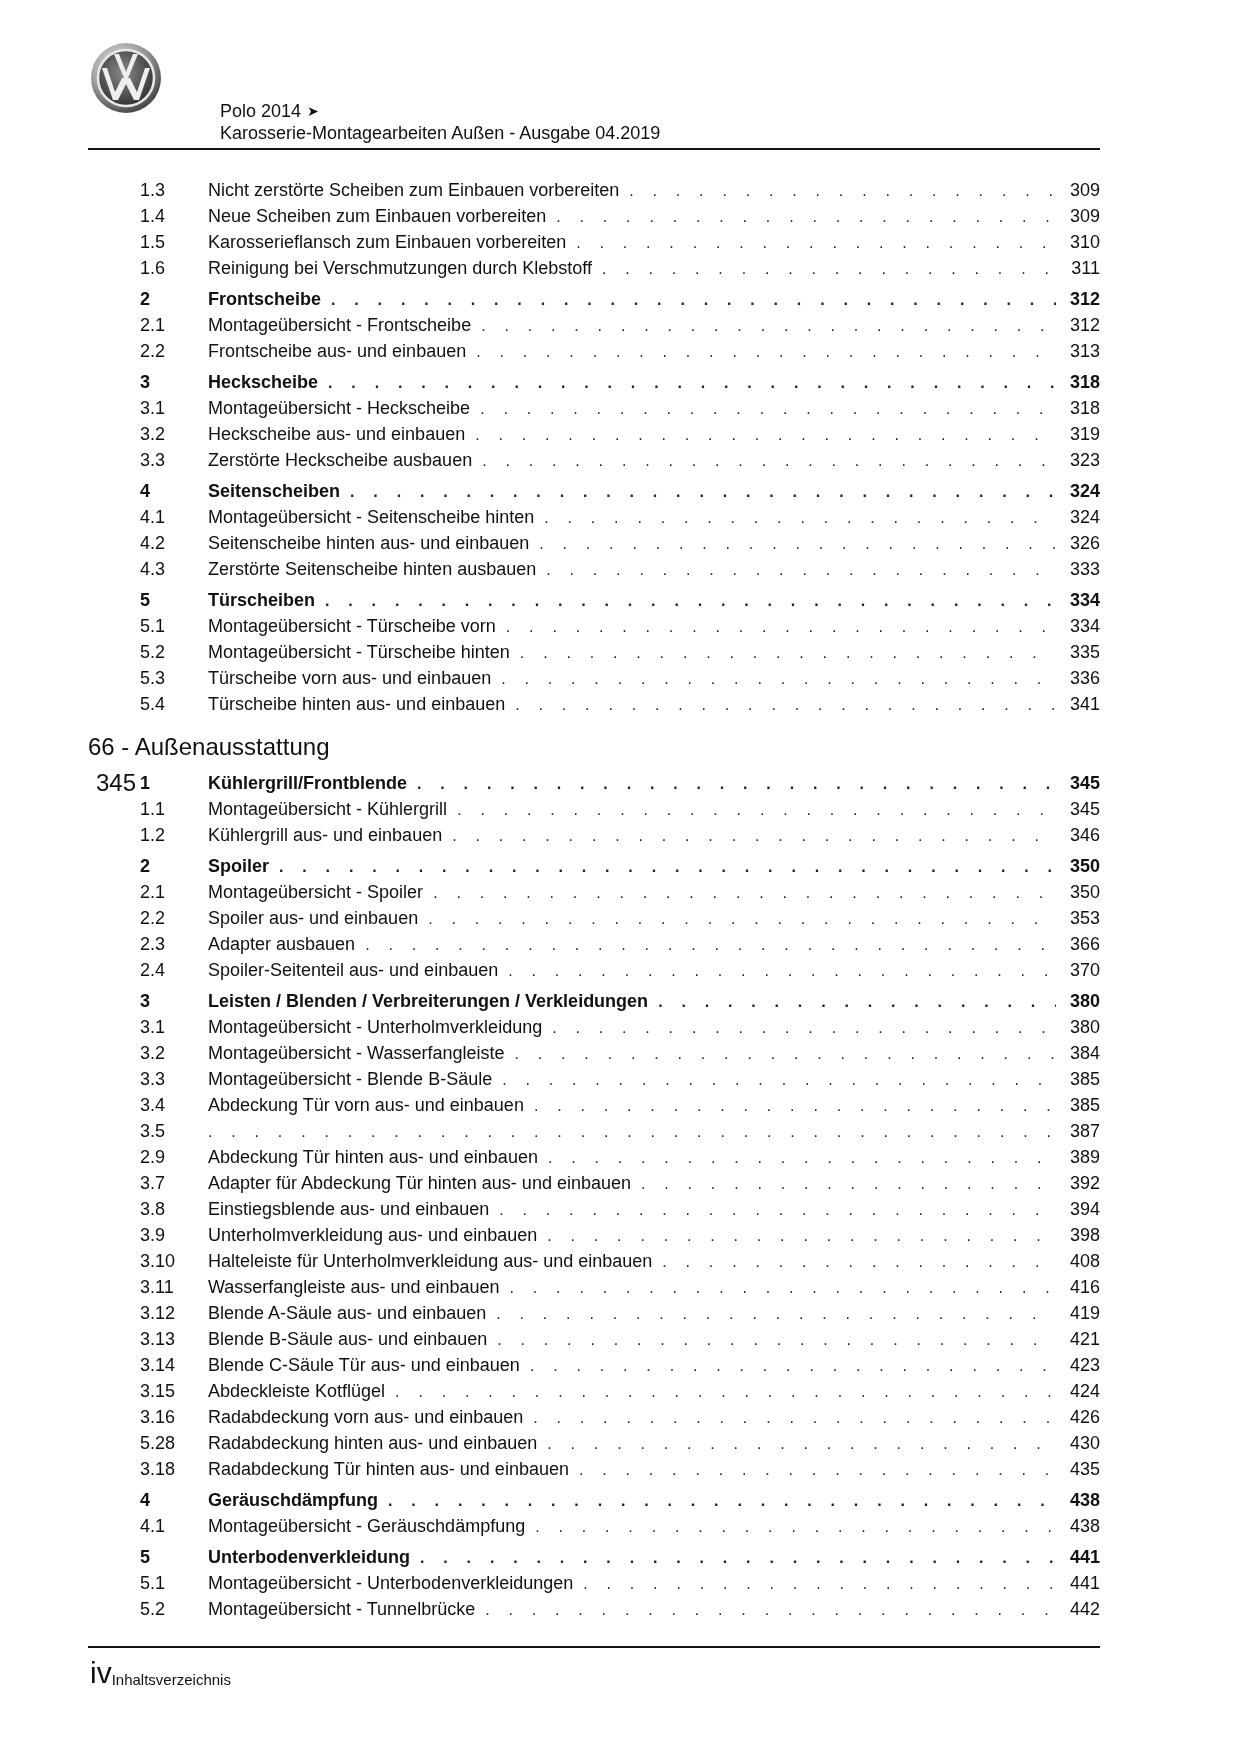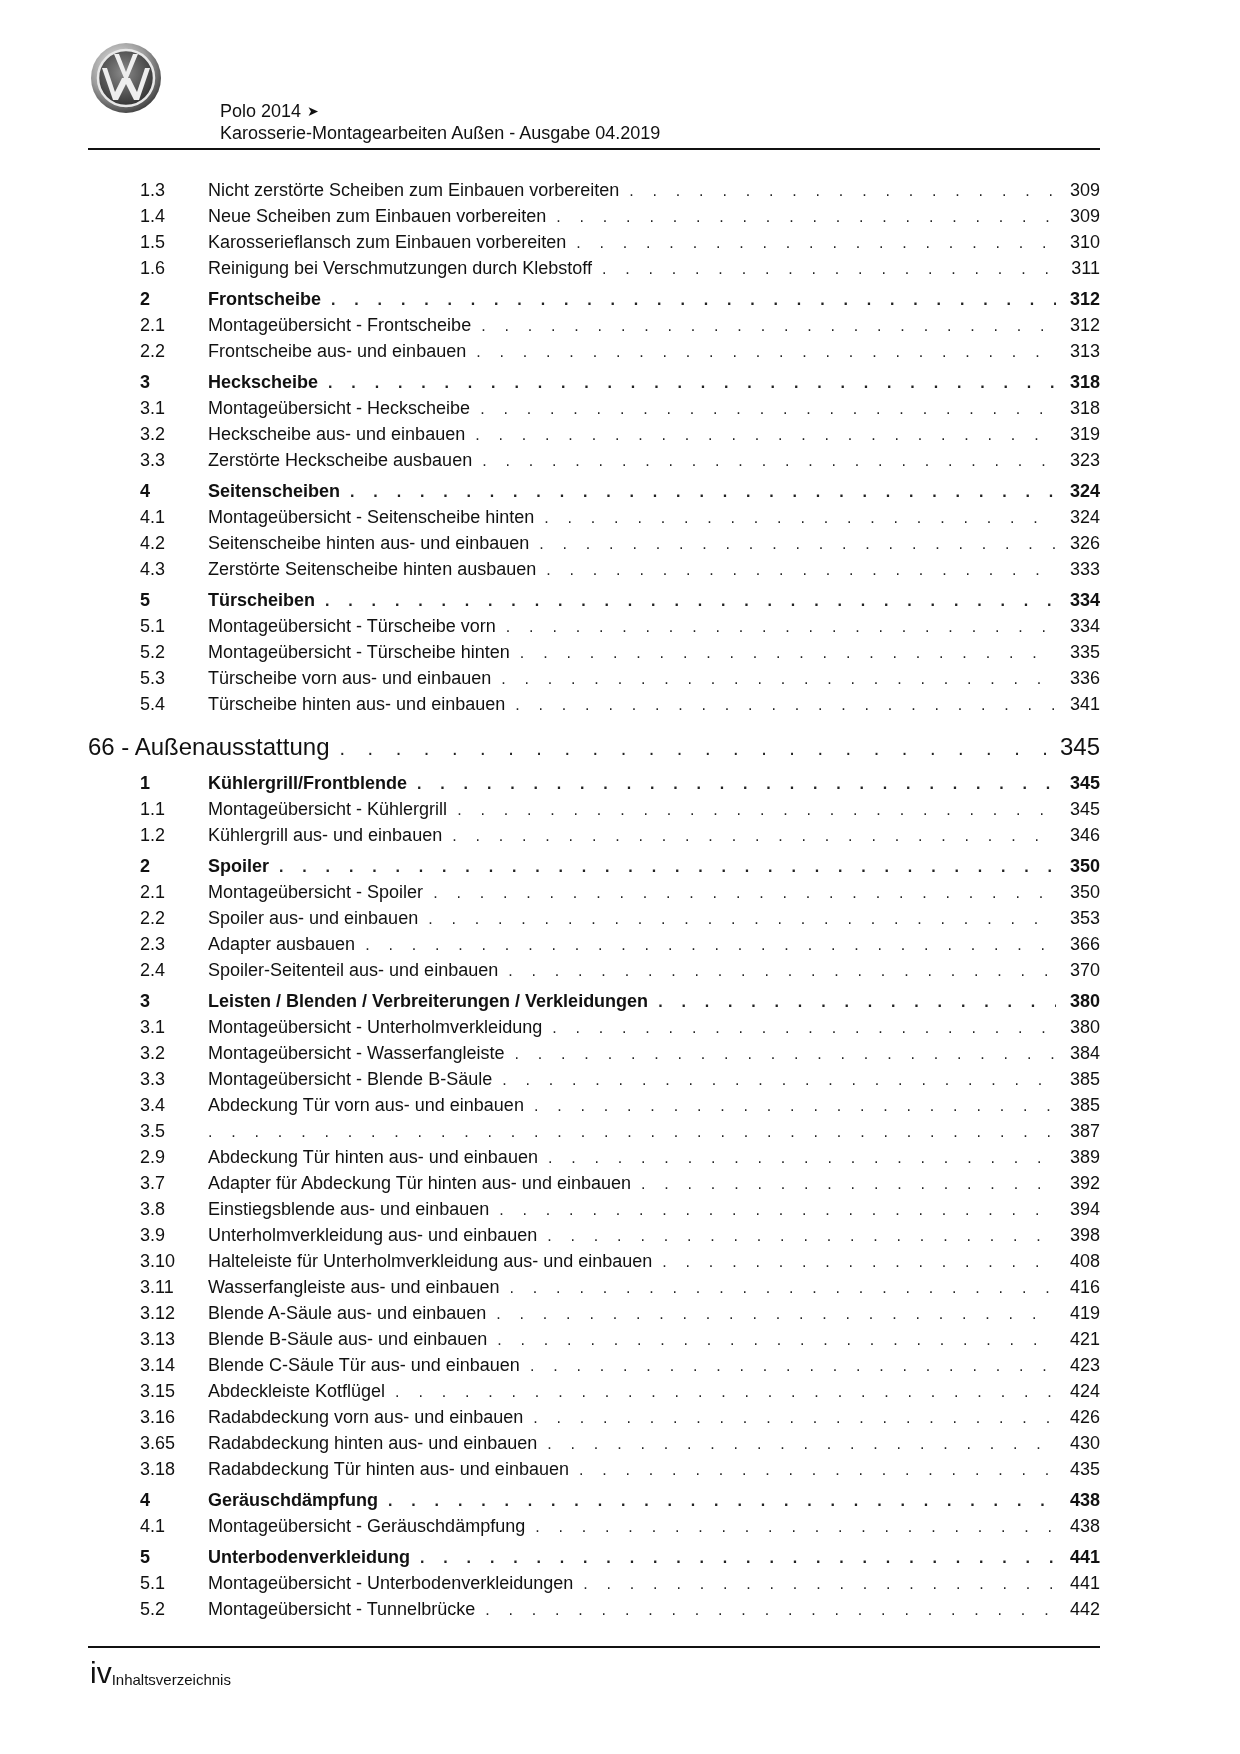--- a/index.html
+++ b/index.html
@@ -14,21 +14,21 @@
   .header-title { font-size: 18px; line-height: 22px; }
   .header-rule { position: absolute; left: 0; top: 106px; width: 1012px; height: 2px; background: #111; }
 
   .toc { position: absolute; left: 88px; top: 177px; width: 1012px; }
   .row { position: relative; display: flex; align-items: baseline; height: 26px; font-size: 18px; line-height: 26px; }
   .row .num { width: 120px; padding-left: 52px; flex: none; }
   .row .title { flex: none; white-space: nowrap; padding-right: 10px; }
   .row .leader { flex: 1 1 auto; overflow: hidden; white-space: nowrap; letter-spacing: 7.2px; color: #222; font-size: 16px; }
   .row .page { flex: none; width: 44px; text-align: right; }
   .row.bold { font-weight: bold; margin-top: 5px; }
-  .row.chapter { height: 36px; line-height: 36px; font-size: 24px; margin-top: 12px; margin-bottom: 2px; }
+  .row.chapter { height: 36px; line-height: 36px; font-size: 24px; margin-top: 12px; margin-bottom: 2px; flex-direction: column; }
   .row.chapter .title { padding-left: 0; }
   .row.chapter .page { width: 48px; }
   .row.chapter .leader { font-size: 20px; letter-spacing: 8.5px; }
 
   .footer-rule { position: absolute; left: 88px; top: 1646px; width: 1012px; height: 2px; background: #111; }
   .footer { position: absolute; left: 90px; top: 1656px; display: flex; align-items: flex-end; }
   .footer-page { font-size: 30px; line-height: 34px; }
   .footer-label { font-size: 15px; line-height: 20px; }
 </style>
 </head>
@@ -334,21 +334,21 @@
       <span class="leader"> . . . . . . . . . . . . . . . . . . . . . . . . . . . . . . . . . . . . . . . . . . . . . . . . . . . . . . . . . . . . . . . . . . . . . . . . . . . . . . . . . . . . . . . . . . . . . . . . . . . . . . . . . . . . . . . . . . . . . . . .</span>
       <span class="page">424</span>
     </div>
     <div class="row">
       <span class="num">3.16</span>
       <span class="title">Radabdeckung vorn aus- und einbauen</span>
       <span class="leader"> . . . . . . . . . . . . . . . . . . . . . . . . . . . . . . . . . . . . . . . . . . . . . . . . . . . . . . . . . . . . . . . . . . . . . . . . . . . . . . . . . . . . . . . . . . . . . . . . . . . . . . . . . . . . . . . . . . . . . . . .</span>
       <span class="page">426</span>
     </div>
     <div class="row">
-      <span class="num">3.65</span>
+      <span class="num">5.28</span>
       <span class="title">Radabdeckung hinten aus- und einbauen</span>
       <span class="leader"> . . . . . . . . . . . . . . . . . . . . . . . . . . . . . . . . . . . . . . . . . . . . . . . . . . . . . . . . . . . . . . . . . . . . . . . . . . . . . . . . . . . . . . . . . . . . . . . . . . . . . . . . . . . . . . . . . . . . . . . .</span>
       <span class="page">430</span>
     </div>
     <div class="row">
       <span class="num">3.18</span>
       <span class="title">Radabdeckung Tür hinten aus- und einbauen</span>
       <span class="leader"> . . . . . . . . . . . . . . . . . . . . . . . . . . . . . . . . . . . . . . . . . . . . . . . . . . . . . . . . . . . . . . . . . . . . . . . . . . . . . . . . . . . . . . . . . . . . . . . . . . . . . . . . . . . . . . . . . . . . . . . .</span>
       <span class="page">435</span>
     </div>

